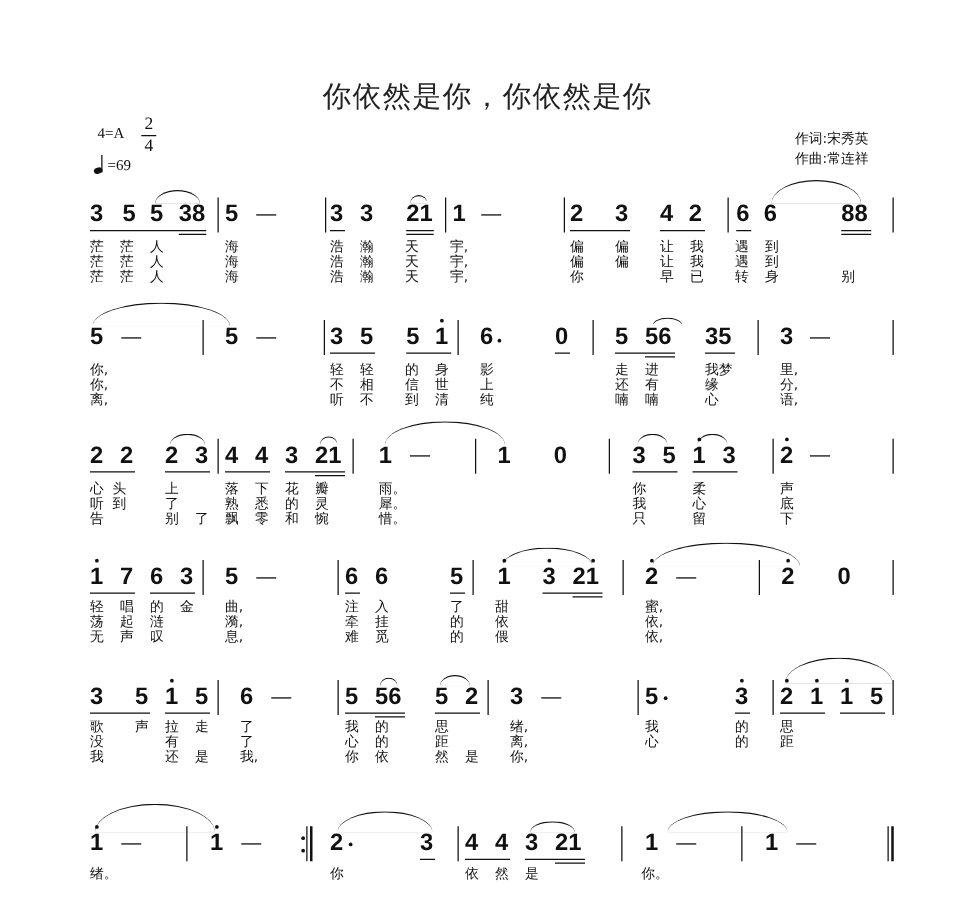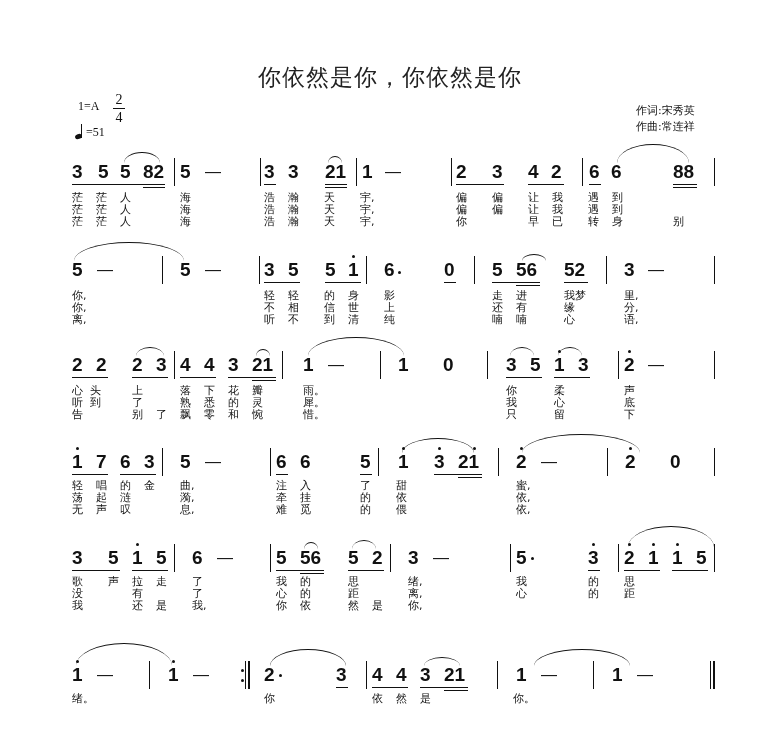--- a/index.html
+++ b/index.html
@@ -23,43 +23,43 @@
   .ul { position: absolute; height: 1px; background: #111; }
   .lyr { position: absolute; font-family: "DejaVu Sans", sans-serif; font-size: 11px; line-height: 12px; }
   .slur { position: absolute; border-top: 1.2px solid #111; border-radius: 50% 50% 0 0 / 100% 100% 0 0; height: 10px; }
   .dbl { position: absolute; width: 2px; background: #111; }
   .rep-dot { position: absolute; width: 3px; height: 3px; background: #111; border-radius: 50%; }
 </style>
 </head>
 <body>
 
 <div class="title">你依然是你，你依然是你</div>
-<div class="key">1=A</div>
+<div class="key">4=A</div>
 <div class="timesig">
   <div>2</div>
   <div class="bar"></div>
   <div>4</div>
 </div>
 <div class="tempo">
   <span class="qnote">
       <span class="stem"></span>
       <span class="head"></span>
     </span>
-  <span>=51</span>
+  <span>=69</span>
 </div>
 <div class="credits">
   <div>作词:宋秀英</div>
   <div>作曲:常连祥</div>
 </div>
 
 <div class="sys" style="top:162px;height:75px;">
   <span class="el n" style="left:72px">3</span>
   <span class="el n" style="left:98px">5</span>
   <span class="el n" style="left:120px">5</span>
-  <span class="el n" style="left:143px">82</span>
+  <span class="el n" style="left:143px">38</span>
   <div class="ul" style="left:72px;width:93px;top:22px"></div>
   <div class="ul" style="left:143px;width:22px;top:25px"></div>
   <div class="slur" style="left:124px;width:36px;top:-10px"></div>
   <div class="bl" style="left:174px;top:-4px;height:28px"></div>
   <span class="el n" style="left:180px">5</span>
   <span class="el dash" style="left:205px">—</span>
   <div class="bl" style="left:260px;top:-4px;height:28px"></div>
   <span class="el n" style="left:264px">3</span>
   <span class="el n" style="left:288px">3</span>
   <span class="el n" style="left:325px">21</span>
@@ -148,21 +148,21 @@
   <div class="dot-hi" style="left:352px;top:-5px"></div>
   <div class="ul" style="left:264px;width:36px;top:22px"></div>
   <div class="ul" style="left:325px;width:36px;top:22px"></div>
   <div class="bl" style="left:366px;top:-4px;height:28px"></div>
   <span class="el n" style="left:384px">6</span>
   <span class="el n" style="left:444px">0</span>
   <div class="ul" style="left:444px;width:12px;top:22px"></div>
   <div class="bl" style="left:474px;top:-4px;height:28px"></div>
   <span class="el n" style="left:492px">5</span>
   <span class="el n" style="left:516px">56</span>
-  <span class="el n" style="left:564px">52</span>
+  <span class="el n" style="left:564px">35</span>
   <div class="ul" style="left:492px;width:48px;top:22px"></div>
   <div class="ul" style="left:516px;width:24px;top:25px"></div>
   <div class="ul" style="left:564px;width:24px;top:22px"></div>
   <div class="slur" style="left:522px;width:24px;top:-6px;height:6px"></div>
   <div class="bl" style="left:606px;top:-4px;height:28px"></div>
   <span class="el n" style="left:624px">3</span>
   <span class="el dash" style="left:648px">—</span>
   <div class="bl" style="left:714px;top:-4px;height:28px"></div>
 
   <span class="lyr" style="left:72px;top:30px">你,</span>

